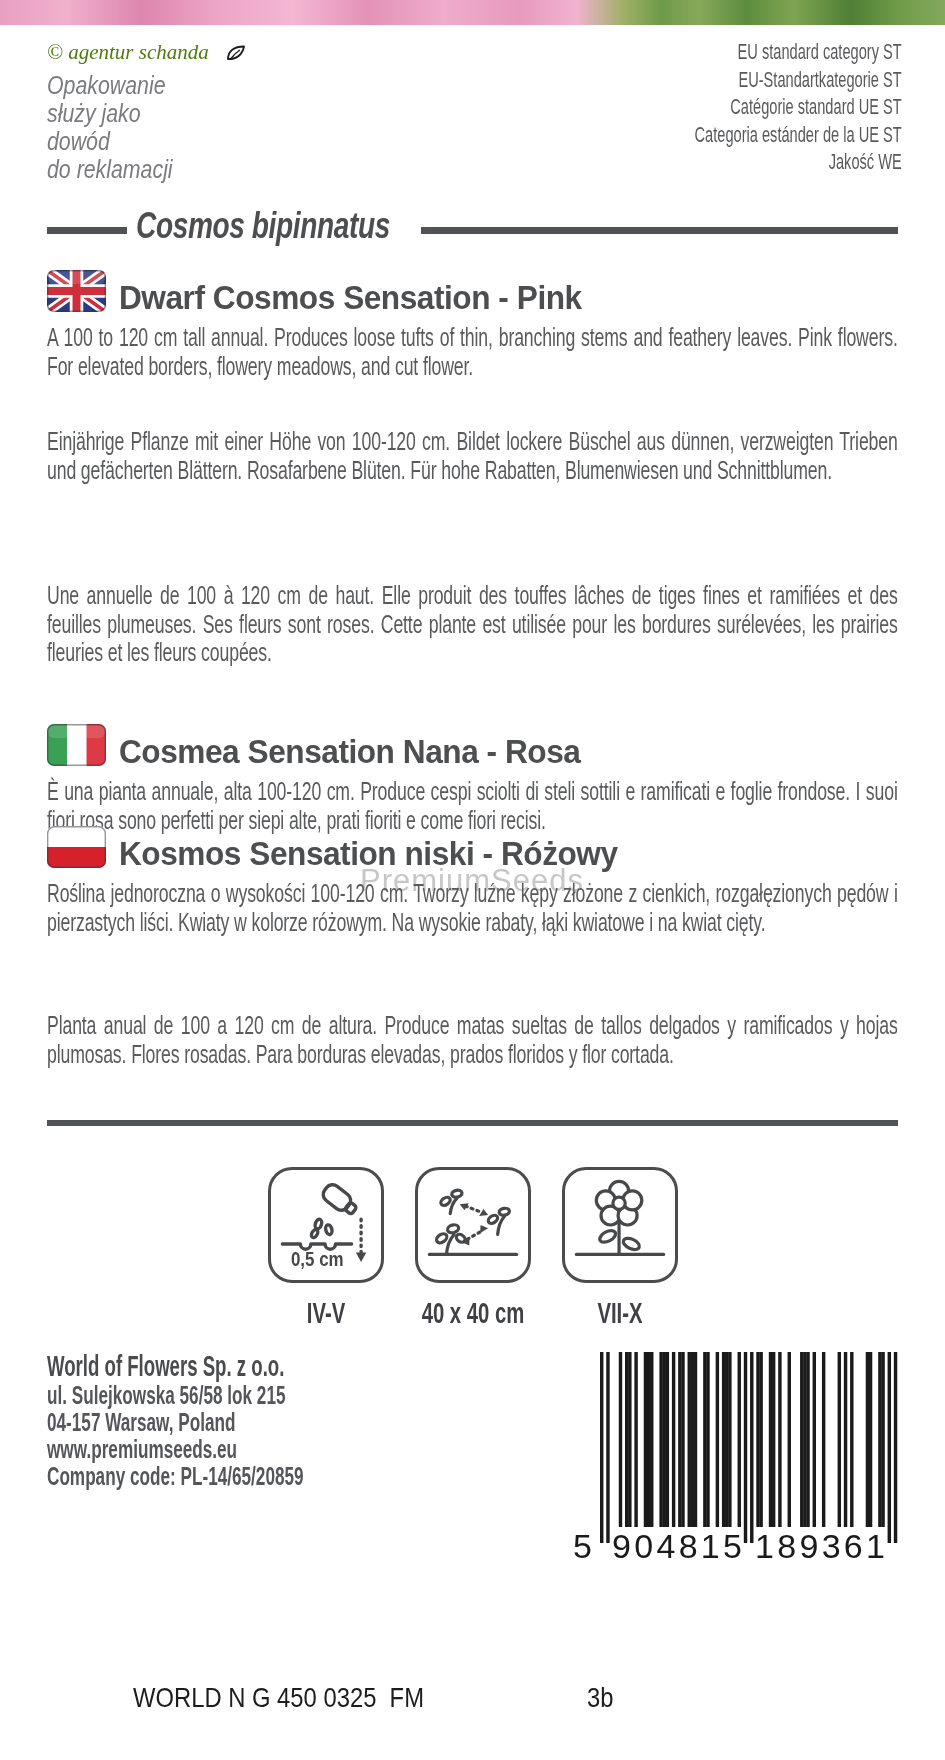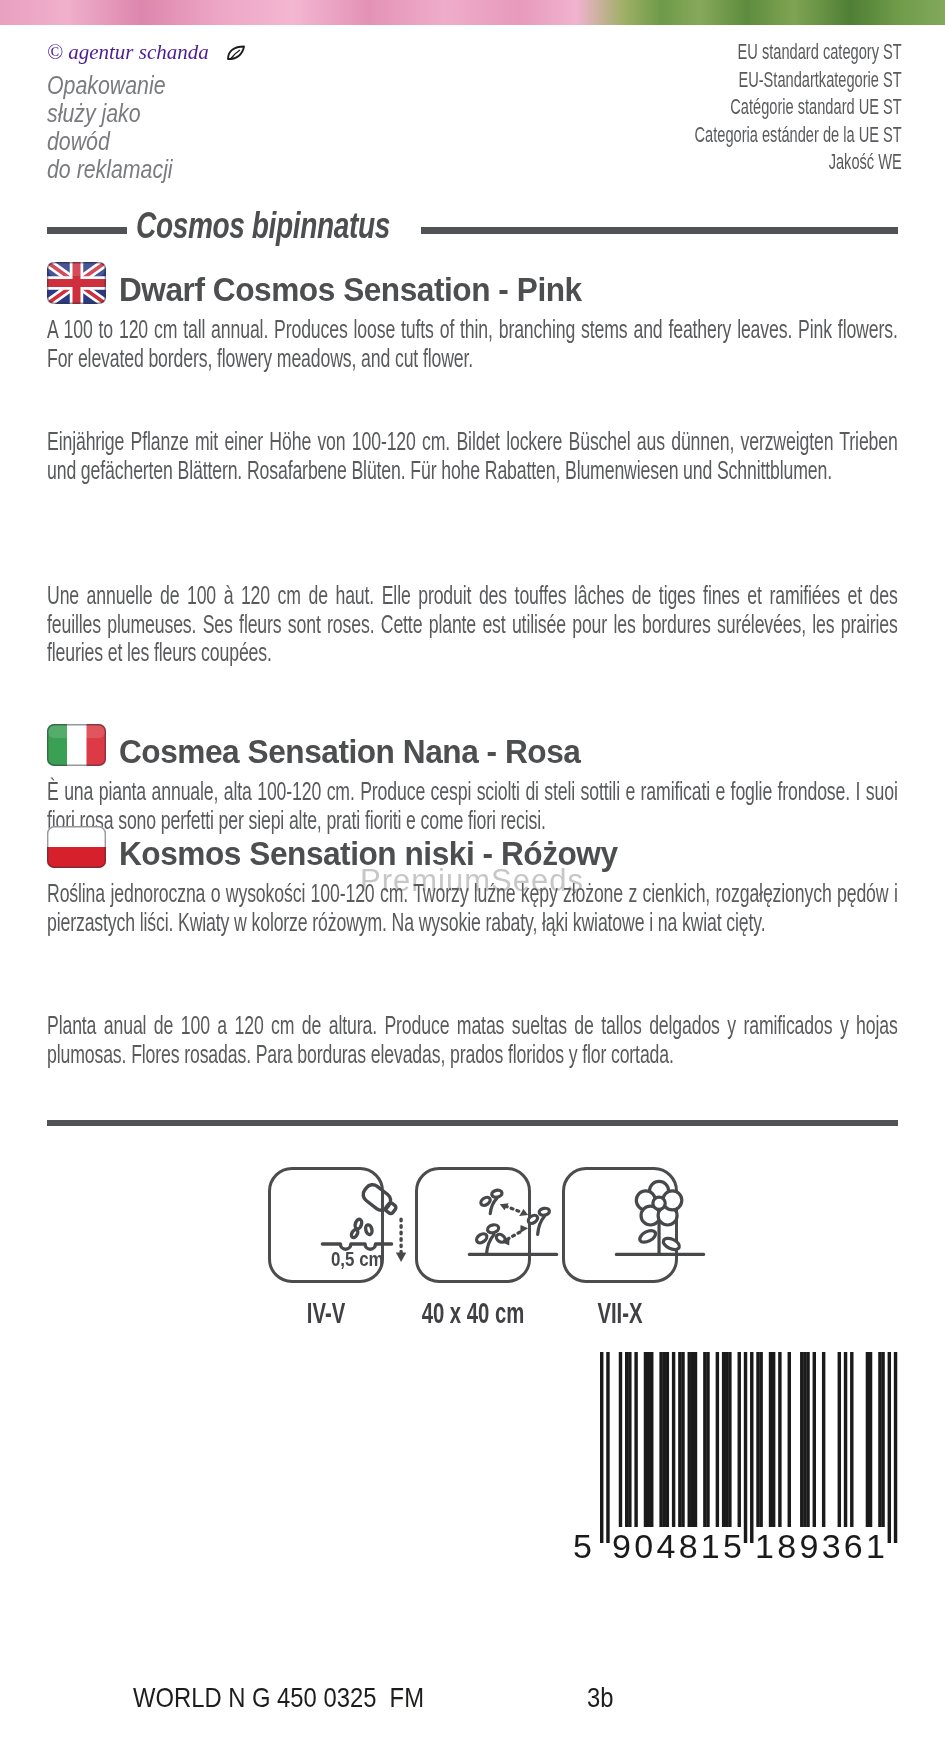--- a/index.html
+++ b/index.html
@@ -5,21 +5,21 @@
   html,body{margin:0;padding:0;background:#fff;}
   .page{position:relative;width:945px;height:1760px;background:#ffffff;overflow:hidden;
         font-family:"Liberation Sans",sans-serif;color:#595a5c;}
   
   .photo-strip{position:absolute;left:0;top:0;width:945px;height:25px;
     background:linear-gradient(90deg,
       #e9a0c0 0%,#f0b0cc 7%,#dd86ad 15%,#eda6c5 23%,#f3b7d2 31%,#e392b6 39%,
       #efadca 47%,#e79abc 55%,#f1b3cf 61%,#9fb066 66%,#6d9a48 70%,#87a85a 74%,
       #5e8c3e 79%,#7fa452 84%,#4f7f35 90%,#6f9b49 95%,#83a95c 100%);}
   .copyright-row{position:absolute;left:47px;top:40px;display:flex;align-items:center;gap:16px;
-    font-family:"Liberation Serif",serif;font-style:italic;font-size:21px;color:#4c1d95;}
+    font-family:"Liberation Serif",serif;font-style:italic;font-size:21px;color:#4d7c0f;}
   .claim{position:absolute;left:47px;top:71px;font-style:italic;font-size:26px;line-height:28px;
     color:#7a7b7e;transform:scaleX(.82);transform-origin:0 0;white-space:nowrap;}
   .eu-block{position:absolute;right:43px;top:39px;text-align:right;font-size:21.5px;line-height:27.6px;
     color:#595a5c;transform:scaleX(.68);transform-origin:100% 0;white-space:nowrap;}
   
   .rule{position:absolute;height:6.5px;background:#515255;top:227px;}
   .rule.left{left:47px;width:80px;}
   .rule.right{left:421px;width:477px;}
   .species-title{position:absolute;left:136px;top:206px;font-size:36px;font-weight:700;font-style:italic;
     color:#4d4e50;line-height:40px;transform:scaleX(.78);transform-origin:0 0;white-space:nowrap;letter-spacing:-.5px;}
@@ -29,21 +29,21 @@
   .lang-section{position:absolute;left:47px;width:851px;z-index:2;}
   .flag-row{display:flex;align-items:flex-end;height:42px;}
   .flag{width:59px;height:42px;flex:0 0 59px;display:block;}
   .sec-title{margin:0 0 -2px 13px;font-size:34px;font-weight:700;color:#4d4e50;line-height:34px;
     letter-spacing:-.5px;transform:scaleX(.93);transform-origin:0 100%;white-space:nowrap;}
   .desc{margin:11px 0 0 0;width:1251px;font-size:26px;line-height:28.6px;color:#595a5c;
     text-align:justify;letter-spacing:-.2px;transform:scaleX(.68);transform-origin:0 0;}
   
   .divider{position:absolute;left:47px;top:1120px;width:851px;height:5.5px;background:#515255;}
   
-  .picto-box{position:absolute;top:1167px;width:116px;height:116px;border:3.4px solid #4b4c4e;border-radius:24px;box-sizing:border-box;padding-left:40px;}
+  .picto-box{position:absolute;top:1167px;width:116px;height:116px;border:3.4px solid #4b4c4e;border-radius:24px;box-sizing:border-box;}
   .picto-caption{position:absolute;top:1297px;width:170px;text-align:center;font-size:29px;font-weight:700;
     color:#404144;transform:scaleX(.7);transform-origin:50% 0;white-space:nowrap;}
   
   .company{position:absolute;left:47px;top:1349px;color:#4f5052;}
   .company .name{font-size:30px;font-weight:700;line-height:33px;transform:scaleX(.62);transform-origin:0 0;white-space:nowrap;color:#4a4b4d;}
   .company .line{font-size:26px;font-weight:700;line-height:27px;transform:scaleX(.66);transform-origin:0 0;white-space:nowrap;color:#55565a;}
   
   .barcode-wrap{position:absolute;left:565px;top:1350px;}
   
   .footer-print{position:absolute;left:133px;top:1682px;font-size:28px;color:#1d1d1b;white-space:pre;
@@ -80,21 +80,21 @@
     <div>Categoria estánder de la UE ST</div>
     <div>Jakość WE</div>
   </div>
 
   <div class="rule left"></div>
   <div class="species-title">Cosmos bipinnatus</div>
   <div class="rule right"></div>
 
   <div class="watermark">PremiumSeeds</div>
 
-  <section class="lang-section" style="top:262px">
+  <section class="lang-section" style="top:270px">
     <div class="flag-row">
       <svg class="flag" viewBox="0 0 59 42">
         <defs>
             <clipPath id="fuk">
               <rect width="59" height="42" rx="7"></rect>
             </clipPath>
           </defs>
         <g clip-path="url(#fuk)">
           <rect width="59" height="42" fill="#2b3a85"></rect>
           <path d="M0 0 59 42 M59 0 0 42" stroke="#fff" stroke-width="9"></path>
@@ -223,20 +223,27 @@
           <circle cx="57" cy="35" r="6.5"></circle>
         </g>
       </g>
     </svg>
   </div>
 
   <div class="picto-caption" style="left:241px">IV-V</div>
   <div class="picto-caption" style="left:388px">40 x 40 cm</div>
   <div class="picto-caption" style="left:535px">VII-X</div>
 
+  <div class="company">
+    <div class="name">World of Flowers Sp. z o.o.</div>
+    <div class="line">ul. Sulejkowska 56/58 lok 215</div>
+    <div class="line">04-157 Warsaw, Poland</div>
+    <div class="line">www.premiumseeds.eu</div>
+    <div class="line">Company code: PL-14/65/20859</div>
+  </div>
 
   <div class="barcode-wrap">
     <svg id="barcode-svg" width="335" height="214" viewBox="0 0 335 214">
       <g id="barcode-bars">
           <rect x="35.00" y="2" width="3.43" height="191" fill="#1a1a1a"></rect>
           <rect x="41.25" y="2" width="3.43" height="191" fill="#1a1a1a"></rect>
           <rect x="53.76" y="2" width="3.43" height="175" fill="#1a1a1a"></rect>
           <rect x="60.01" y="2" width="3.43" height="175" fill="#1a1a1a"></rect>
           <rect x="63.13" y="2" width="3.43" height="175" fill="#1a1a1a"></rect>
           <rect x="69.39" y="2" width="3.43" height="175" fill="#1a1a1a"></rect>

